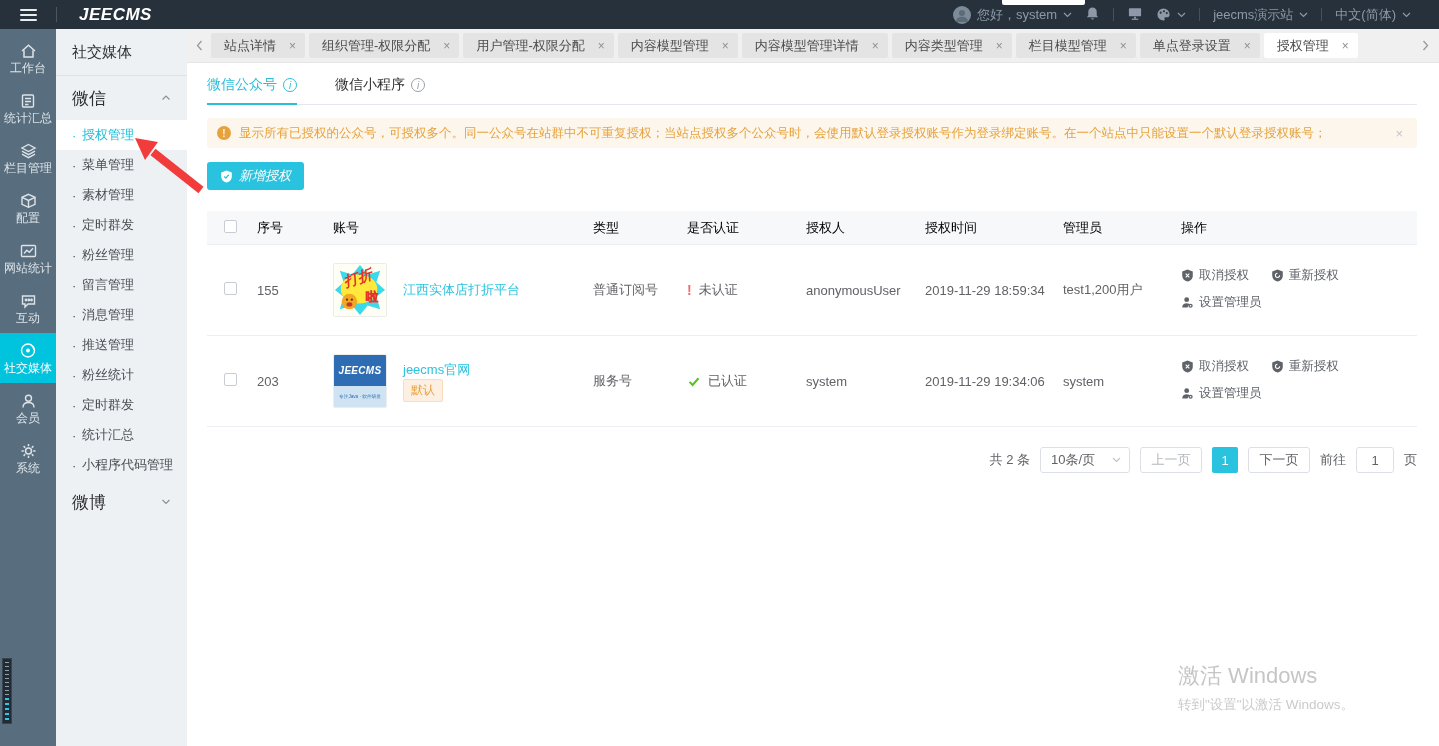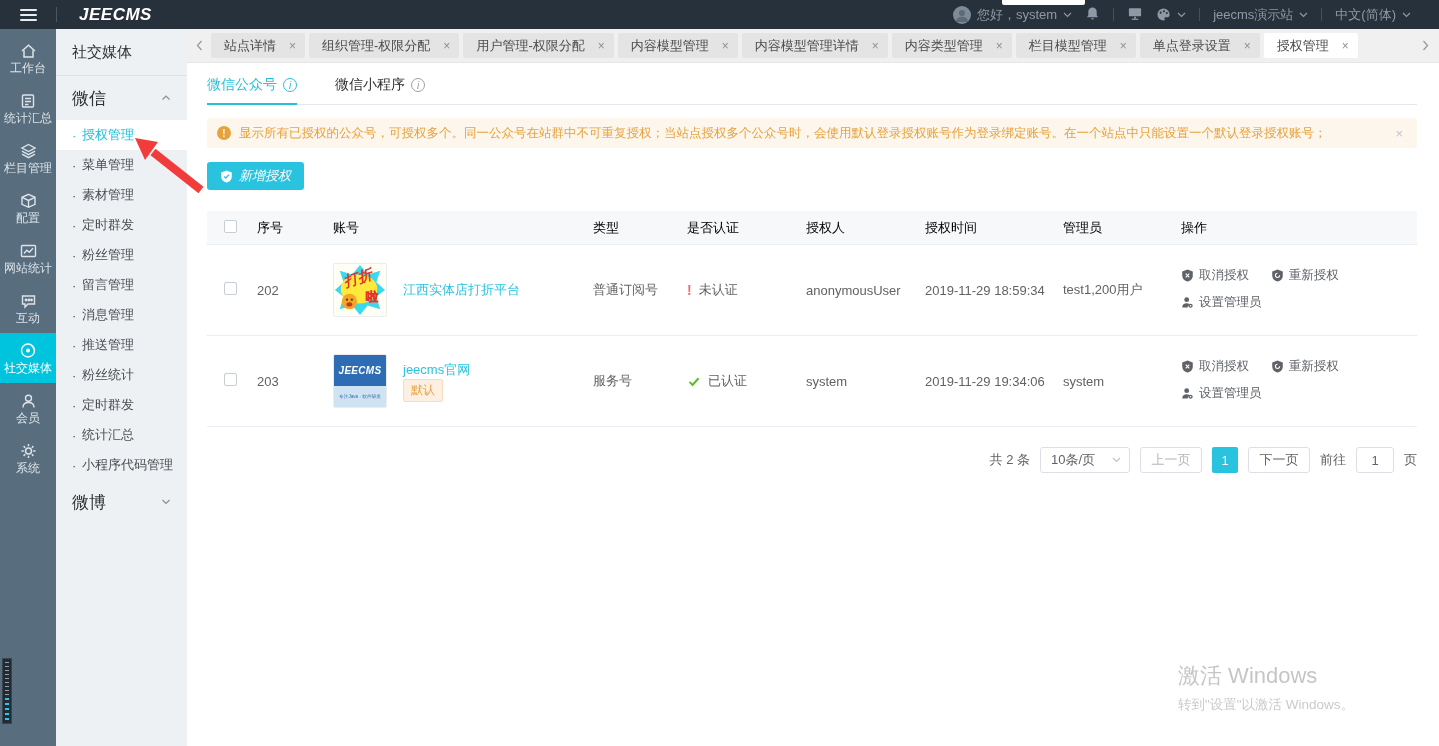--- a/index.html
+++ b/index.html
@@ -441,21 +441,21 @@
           <div class="t-cell" data-interactable="false">类型</div>
           <div class="t-cell" data-interactable="false">是否认证</div>
           <div class="t-cell" data-interactable="false">授权人</div>
           <div class="t-cell" data-interactable="false">授权时间</div>
           <div class="t-cell" data-interactable="false">管理员</div>
           <div class="t-cell" data-interactable="false">操作</div>
         </div>
 
         <div class="t-row" data-interactable="false">
           <div class="t-cell cb-cell"><span class="checkbox" data-interactable="true"></span></div>
-          <div class="t-cell" data-interactable="false">202</div>
+          <div class="t-cell" data-interactable="false">155</div>
           <div class="t-cell acct">
             <span class="acct-img" data-interactable="false">
               <svg width="52" height="52" viewBox="0 0 54 54">
                 <rect width="54" height="54" fill="#fffef5"></rect>
                 <polygon points="27,1 35,11 48,7 44,19 53,27 44,34 48,47 35,43 27,53 19,43 6,47 10,34 1,27 10,19 6,7 19,11" fill="#3bd9ea"></polygon>
                 <ellipse cx="26" cy="26" rx="19" ry="15" fill="#ffe93d"></ellipse>
                 <text x="12" y="24" font-size="15" font-weight="bold" fill="#e53226" transform="rotate(-18 12 24)" font-style="italic">打折</text>
                 <text x="33" y="38" font-size="13" font-weight="bold" fill="#fff" stroke="#e53226" stroke-width="0.6">啦</text>
                 <circle cx="16" cy="39" r="8" fill="#f5a623"></circle>
                 <circle cx="13.5" cy="37" r="1.2" fill="#5b3a12"></circle>

